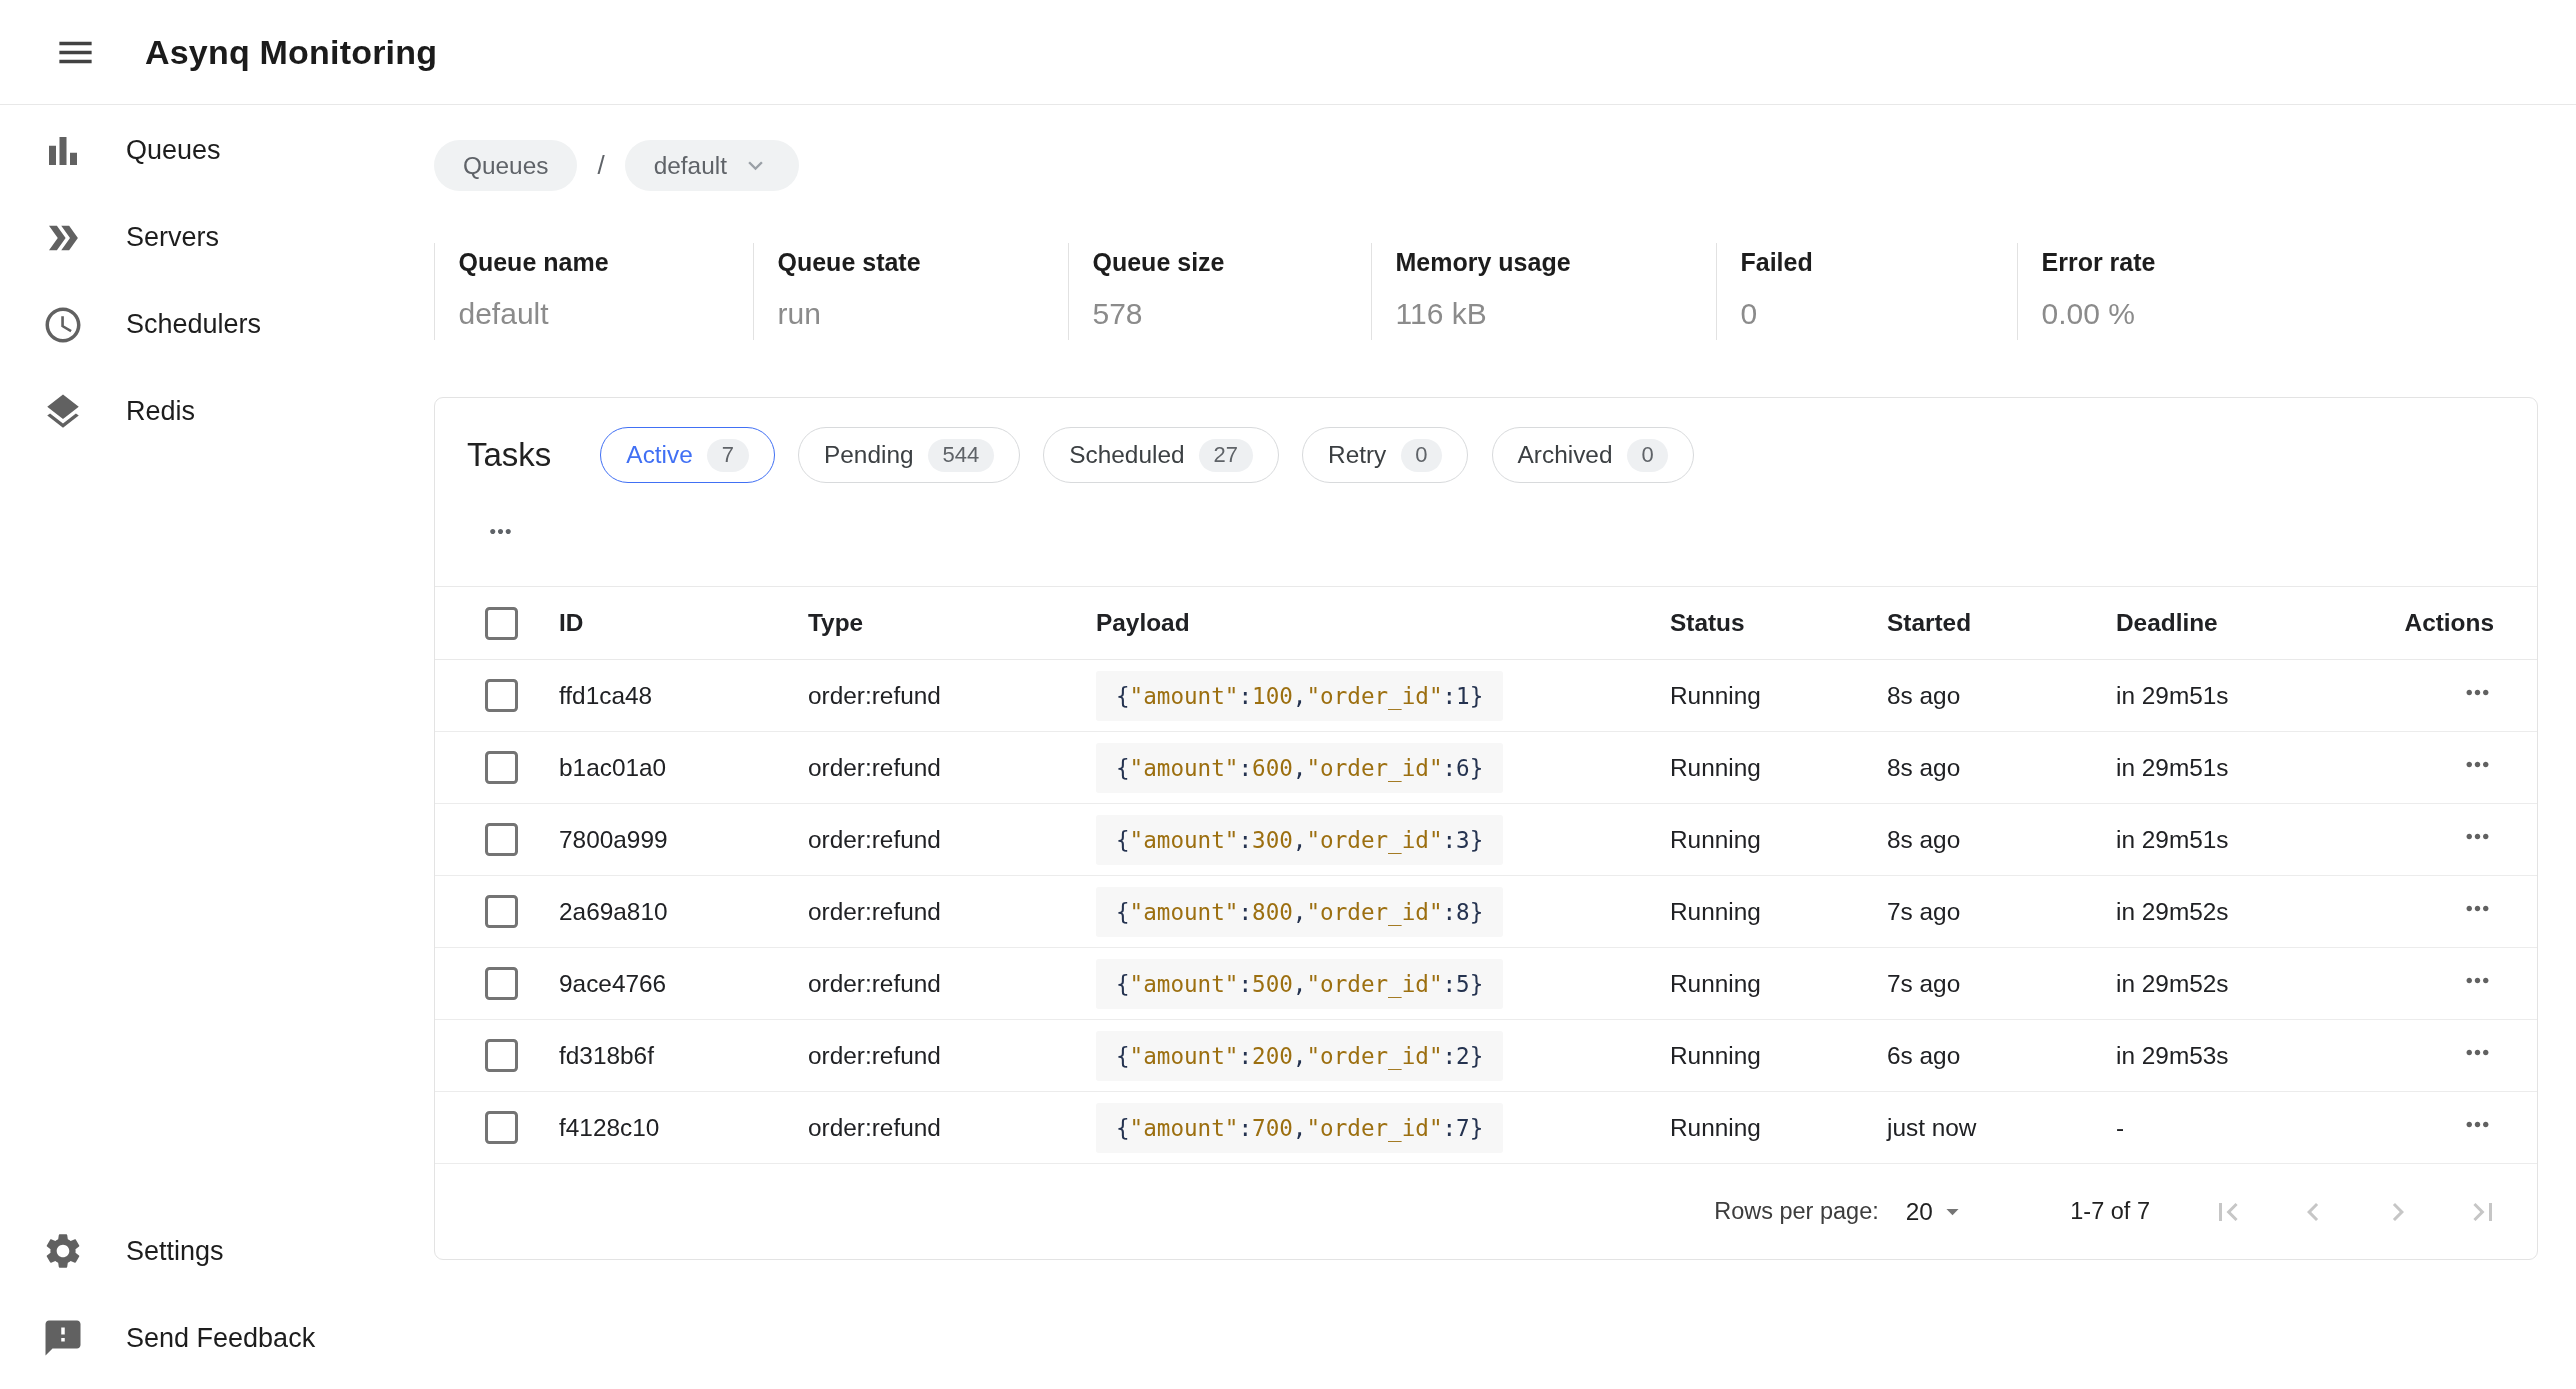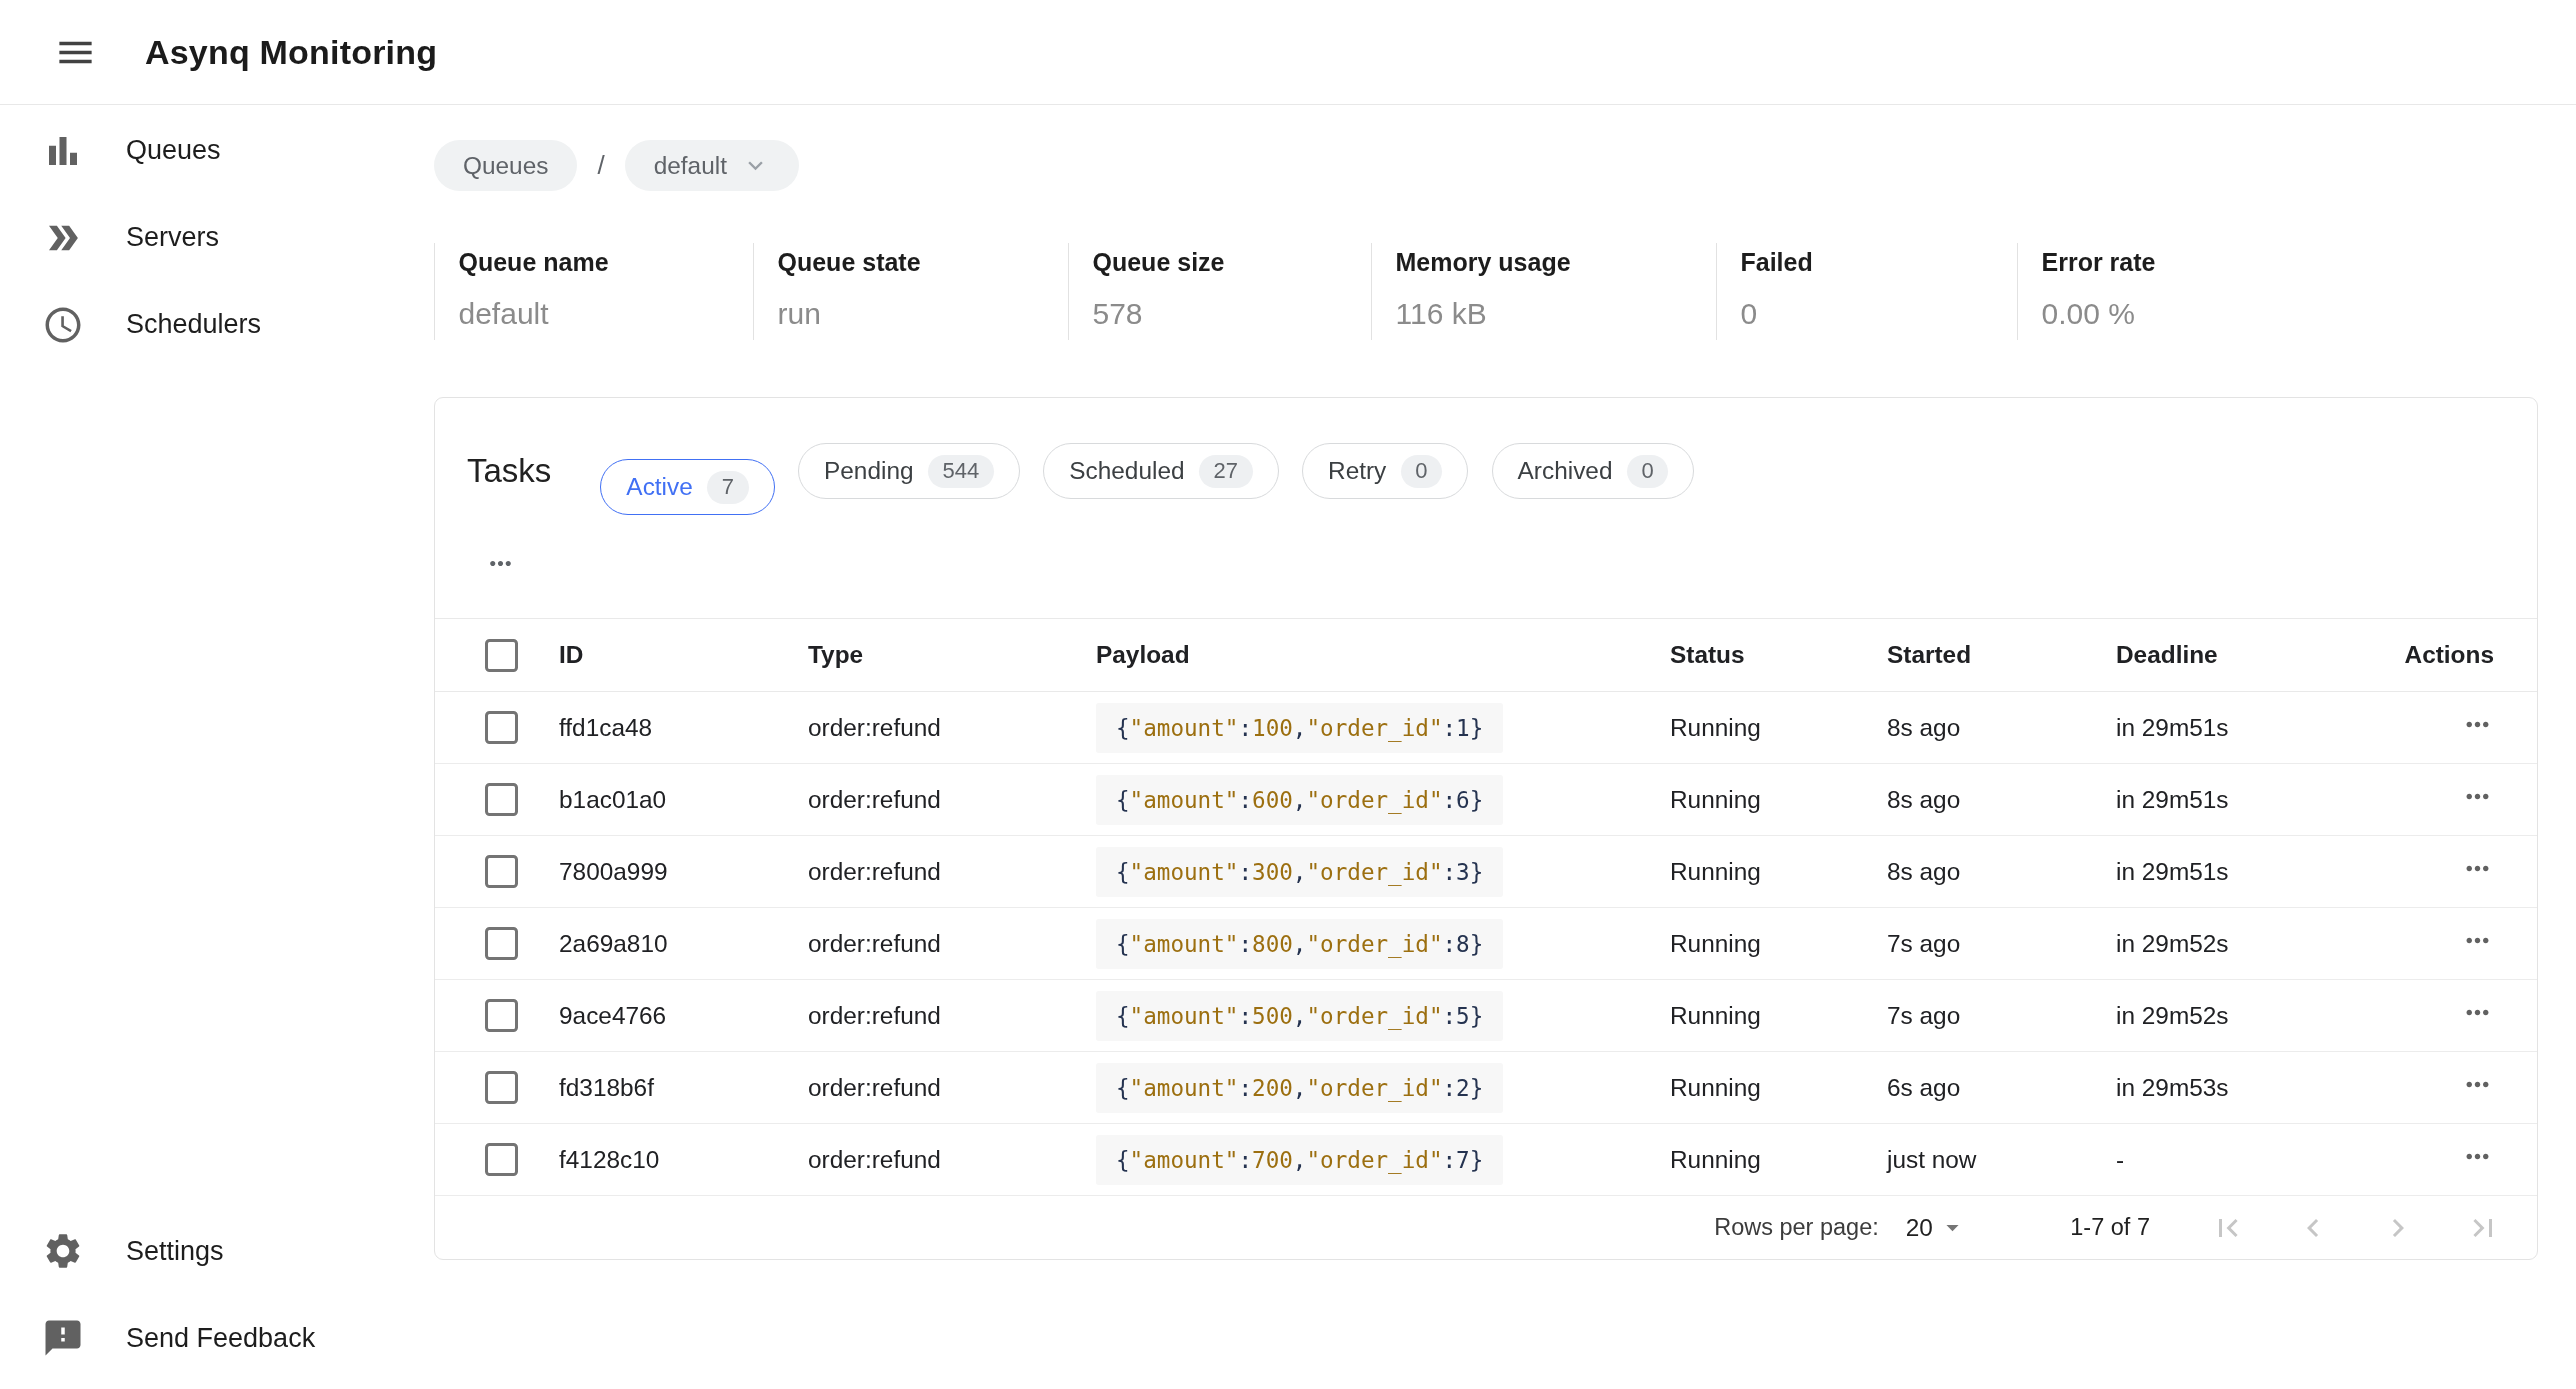--- a/index.html
+++ b/index.html
@@ -48,21 +48,21 @@
           background:#fff; display:flex; flex-direction:column; }
   .card-header { display:flex; align-items:center; padding:29px 0 0 32px; }
   .card-title { font-size:33px; color:#212121; }
   .tabs { display:flex; align-items:center; margin-left:49px; gap:23.5px; }
   .chip { display:inline-flex; align-items:center; height:56px; padding:0 25px; gap:14.5px;
           background:#fff; border:1.8px solid #d8dadc; border-radius:31px; cursor:pointer;
           font-family:inherit; }
   .chip .chip-label { font-size:24.4px; color:#3c4043; }
   .chip .chip-badge { background:#eef0f2; border-radius:902px; padding:5.4px 14.5px; font-size:22px;
                       color:#5f6368; line-height:1; }
-  .chip.selected { border-color:#4170f4;margin-top:32px; }
+  .chip.selected { border-color:#4170f4; }
   .chip.selected .chip-label { color:#4170f4; }
 
   .more-row { margin-top:27px; padding-left:50px; height:42px; display:flex; align-items:center; }
   .more-btn { background:none; border:none; color:#5f6368; cursor:pointer; }
 
   .table { margin-top:34px; }
   .tr { display:grid; grid-template-columns:124px 249px 288px 574px 217px 229px 283px 1fr;
         align-items:center; }
   .thead { height:74px; border-top:1.8px solid #e9e9e9; border-bottom:1.8px solid #e9e9e9; }
   .th { font-size:24.4px; font-weight:700; color:#202124; }
@@ -114,20 +114,26 @@
           <path d="M15.5 5H11l5 7-5 7h4.5l5-7zM8.5 5H4l5 7-5 7h4.5l5-7z"></path>
         </svg>
         <span class="nav-label">Servers</span>
       </div>
       <div class="nav-item">
         <svg viewBox="0 0 24 24" width="42" height="42" fill="currentColor" class="nav-icon">
           <path d="M11.99 2C6.47 2 2 6.48 2 12s4.47 10 9.99 10C17.52 22 22 17.52 22 12S17.52 2 11.99 2zm.01 18c-4.42 0-8-3.58-8-8s3.58-8 8-8 8 3.58 8 8-3.58 8-8 8zm.5-13H11v6l5.25 3.15.75-1.23-4.5-2.67z"></path>
         </svg>
         <span class="nav-label">Schedulers</span>
       </div>
+      <div class="nav-item">
+        <svg viewBox="0 0 24 24" width="42" height="42" fill="currentColor" class="nav-icon">
+          <path d="M11.99 18.54l-7.37-5.73L3 14.07l9 7 9-7-1.63-1.27-7.38 5.73zM12 16l7.36-5.73L21 9l-9-7-9 7 1.63 1.27L12 16z"></path>
+        </svg>
+        <span class="nav-label">Redis</span>
+      </div>
     </div>
   <div class="sidebar-footer">
       <div class="nav-item">
         <svg viewBox="0 0 24 24" width="42" height="42" fill="currentColor" class="nav-icon">
           <path d="M19.14 12.94c.04-.3.06-.61.06-.94 0-.32-.02-.64-.07-.94l2.03-1.58c.18-.14.23-.41.12-.61l-1.92-3.32c-.12-.22-.37-.29-.59-.22l-2.39.96c-.5-.38-1.03-.7-1.62-.94l-.36-2.54c-.04-.24-.24-.41-.48-.41h-3.84c-.24 0-.43.17-.47.41l-.36 2.54c-.59.24-1.13.57-1.62.94l-2.39-.96c-.22-.08-.47 0-.59.22L2.74 8.87c-.12.21-.08.47.12.61l2.03 1.58c-.05.3-.09.63-.09.94s.02.64.07.94l-2.03 1.58c-.18.14-.23.41-.12.61l1.92 3.32c.12.22.37.29.59.22l2.39-.96c.5.38 1.03.7 1.62.94l.36 2.54c.05.24.24.41.48.41h3.84c.24 0 .44-.17.47-.41l.36-2.54c.59-.24 1.13-.56 1.62-.94l2.39.96c.22.08.47 0 .59-.22l1.92-3.32c.12-.22.07-.47-.12-.61l-2.01-1.58zM12 15.6c-1.98 0-3.6-1.62-3.6-3.6s1.62-3.6 3.6-3.6 3.6 1.62 3.6 3.6-1.62 3.6-3.6 3.6z"></path>
         </svg>
         <span class="nav-label">Settings</span>
       </div>
       <div class="nav-item">
         <svg viewBox="0 0 24 24" width="42" height="42" fill="currentColor" class="nav-icon">

